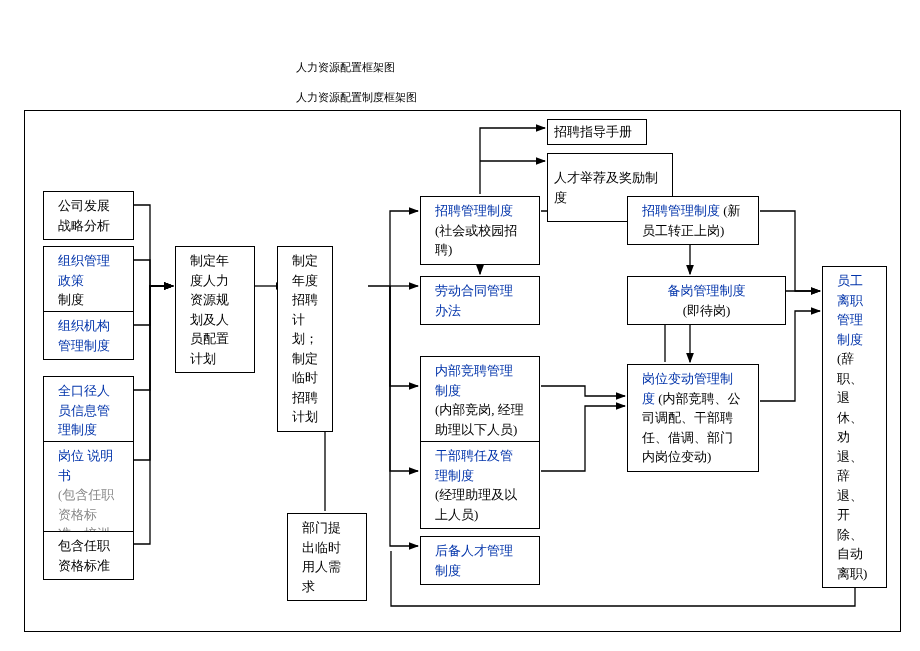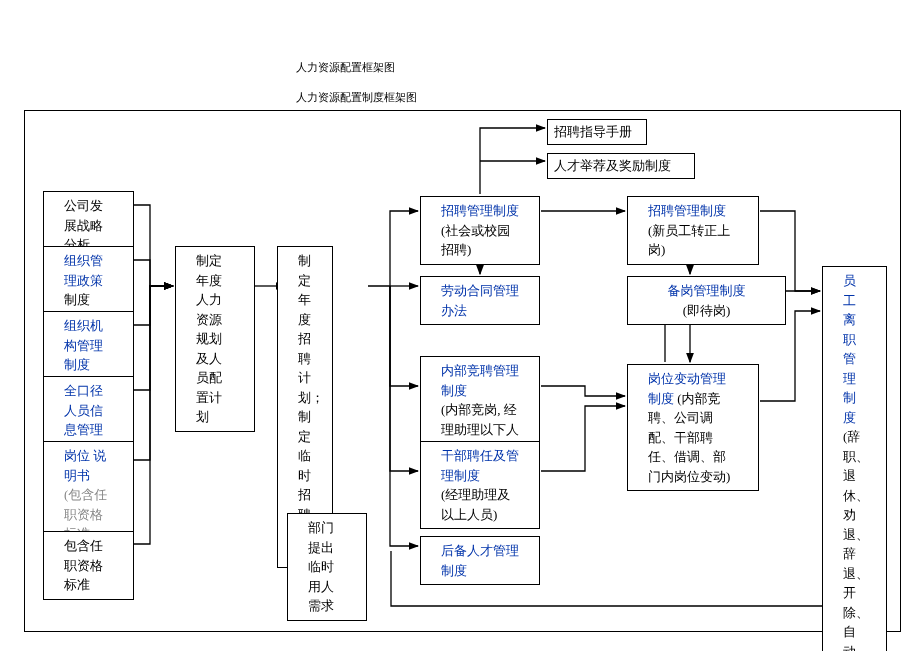--- a/index.html
+++ b/index.html
@@ -1,19 +1,19 @@
 <!DOCTYPE html>
 <html><head>
 <meta charset="utf-8">
 <style>
   html,body{margin:0;padding:0;background:#fff;font-family:"SimSun","宋体",serif;font-size:13px;color:#000}
   .page{width:920px;height:651px;position:relative}
   .title{position:absolute;font-size:11px}
   .outer{position:absolute;left:24px;top:110px;width:875px;height:520px;border:1px solid #000}
-  .box{position:absolute;border:1.5px solid #000;padding:4px 20px;line-height:1.5;box-sizing:border-box;background:#fff}
+  .box{position:absolute;border:1.5px solid #000;padding:4px 14px;line-height:1.5;box-sizing:border-box;background:#fff}
   .link{color:#0033aa}
   .gray{color:#888}
   svg{position:absolute;left:0;top:0;pointer-events:none}
 </style>
 </head>
 <body>
 
 <div class="page">
   <div class="title" style="left:296px;top:60px">人力资源配置框架图</div>
   <div class="title" style="left:296px;top:90px">人力资源配置制度框架图</div>
@@ -90,21 +90,21 @@
     <div class="box" style="left:18px;top:420px;width:91px">包含任职资格标准</div>
 
     <div class="box" style="left:150px;top:135px;width:80px">制定年度人力资源规划及人员配置计划</div>
 
     <div class="box" style="left:252px;top:135px;width:56px">制定年度招聘计划；制定临时招聘计划</div>
     <div class="box" style="left:262px;top:402px;width:80px">部门提出临时用人需求</div>
 
     <div class="box" style="left:522px;top:8px;width:100px;padding:2px 6px">
       <span>招聘指导手册</span>
     </div>
-    <div class="box" style="left:522px;top:42px;width:148px;padding:2px 6px">
+    <div class="box" style="left:522px;top:42px;width:126px;padding:14px 6px">
       <span>人才举荐及奖励制度</span>
     </div>
 
     <div class="box" style="left:395px;top:85px;width:120px">
       <span class="link">招聘管理制度</span>
       <span>(社会或校园招聘)</span>
     </div>
     <div class="box" style="left:395px;top:165px;width:120px">
       <span class="link">劳动合同管理办法</span>
     </div>

